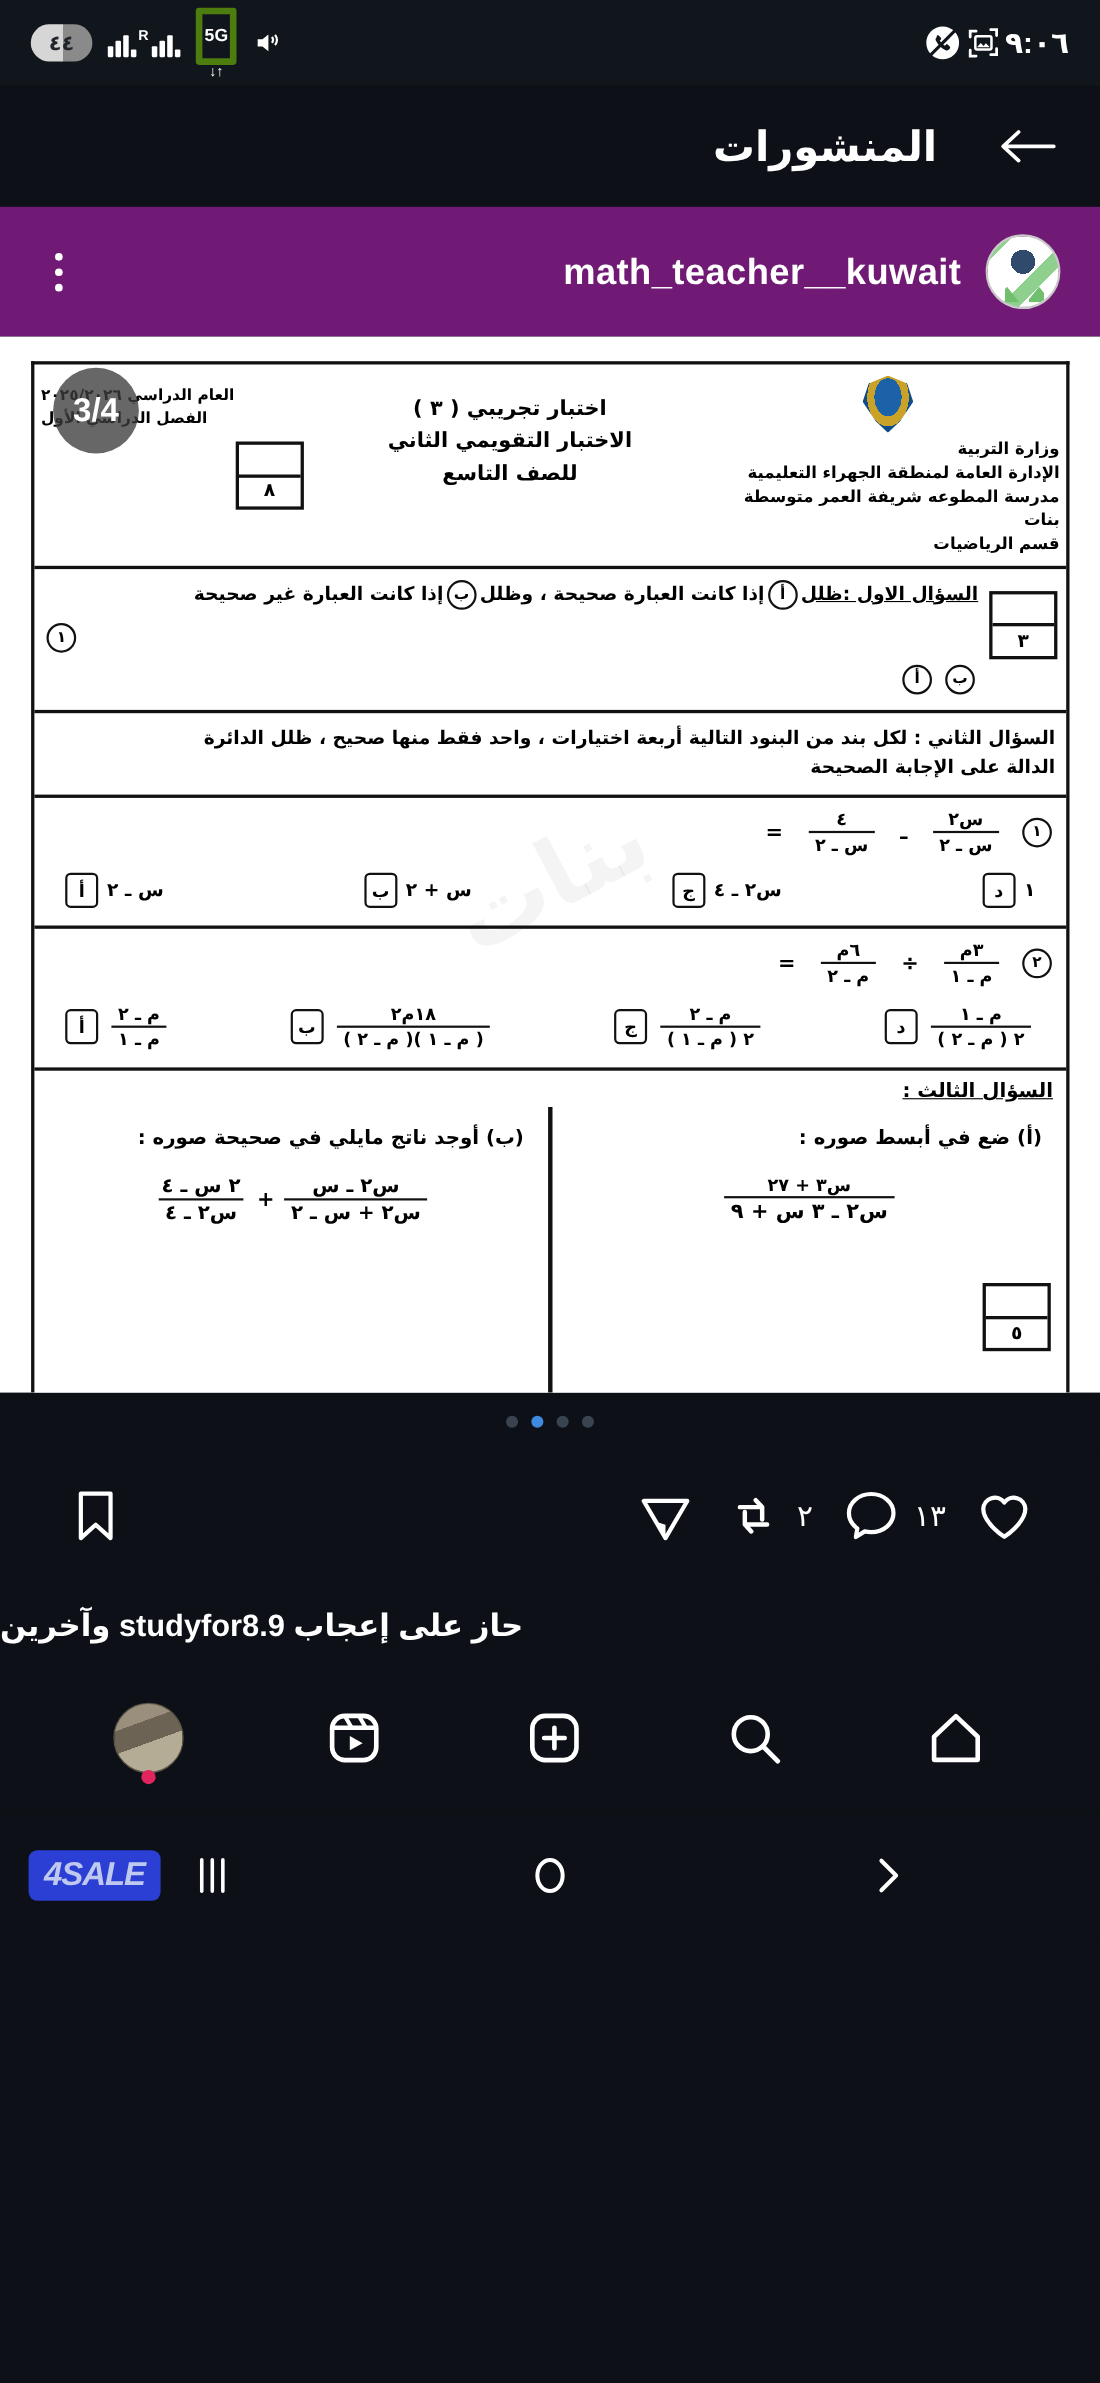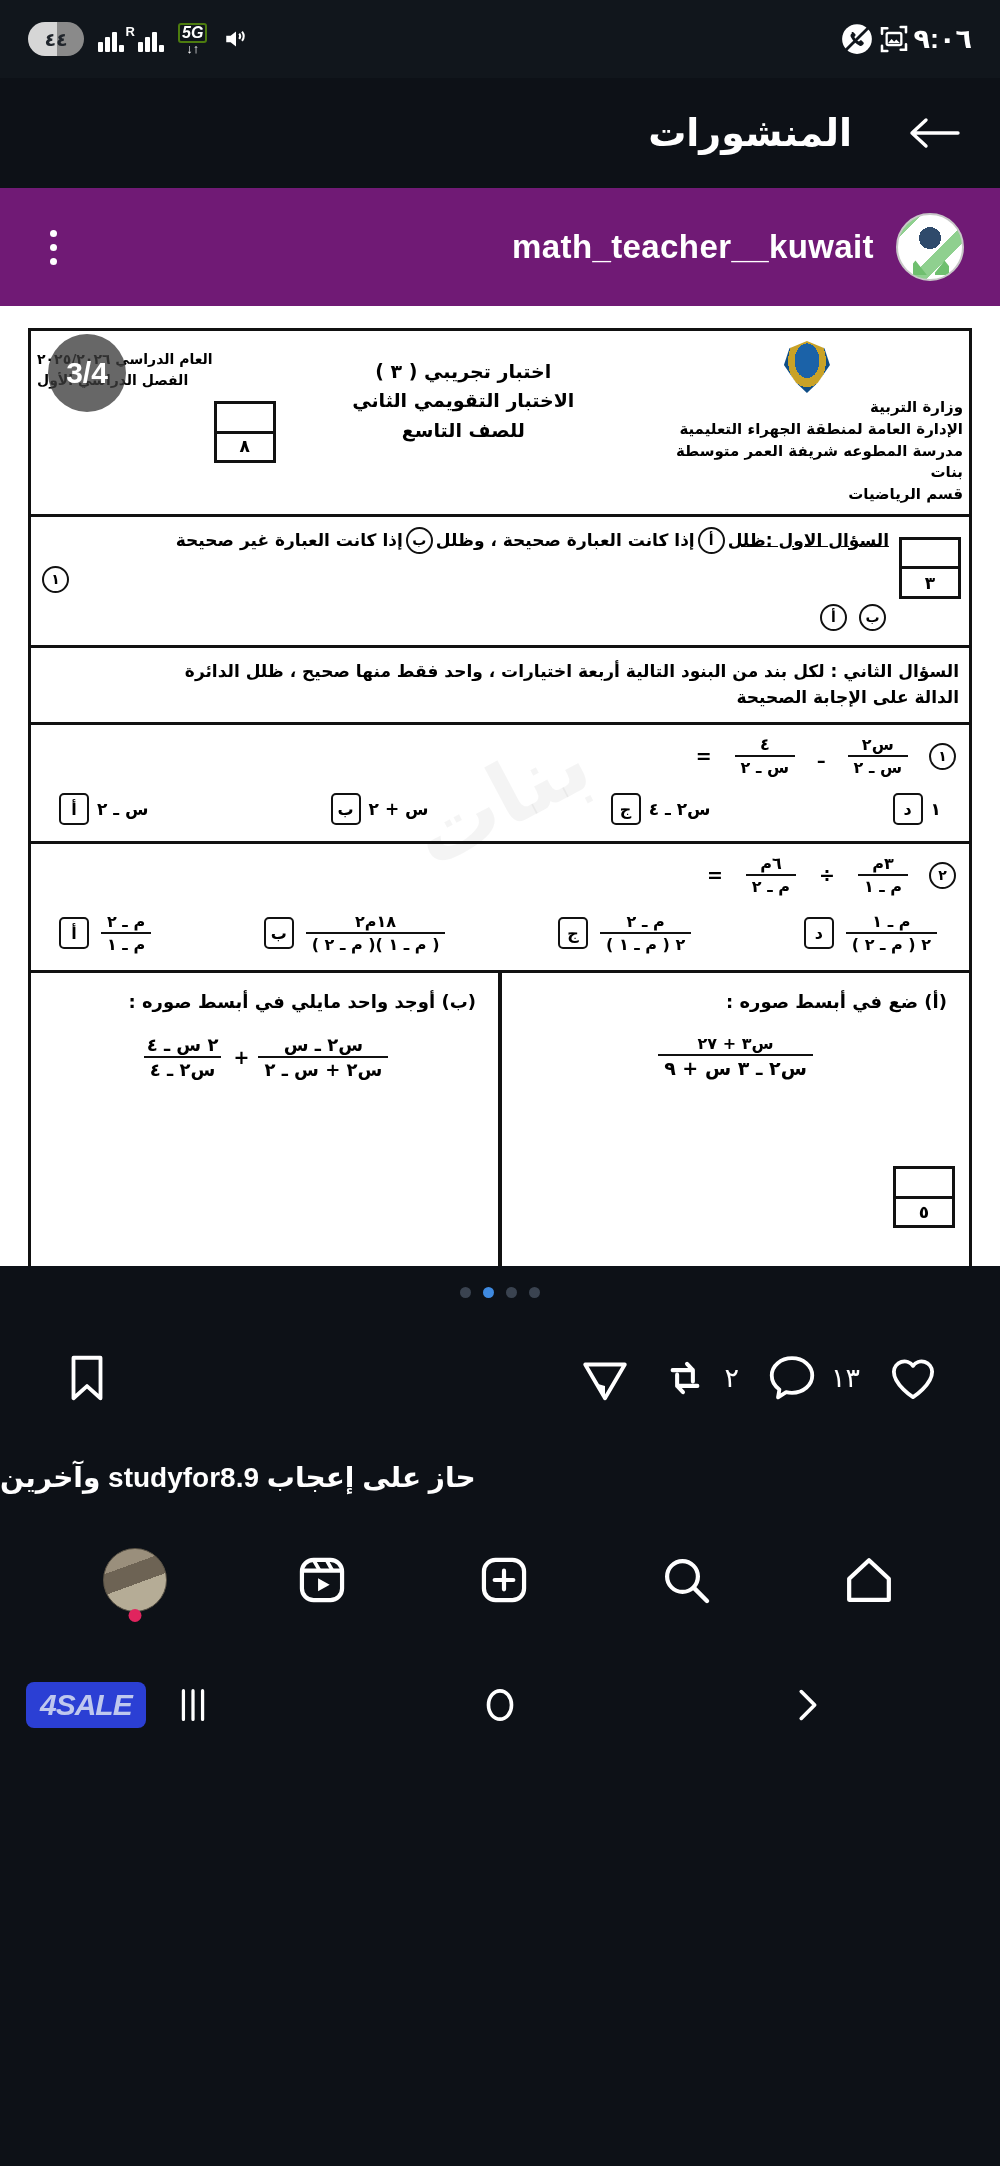--- a/index.html
+++ b/index.html
@@ -28,21 +28,21 @@
     letter-spacing:1px;
   }
   .bars{ display:flex; align-items:flex-end; gap:2px; height:26px; position:relative;}
   .bars i{ display:block; width:5px; background:#fff; border-radius:1px; }
   .bars i:nth-child(1){height:10px}
   .bars i:nth-child(2){height:15px}
   .bars i:nth-child(3){height:20px}
   .bars i:nth-child(4){height:7px}
   .bars sup{ font-size:13px; font-weight:700; position:absolute; right:-11px; top:-2px; }
   .fiveg{ display:flex; flex-direction:column; align-items:center; line-height:1; }
-  .fiveg .g{ font-size:16px;font-weight:800;border:2px solid #4d7c0f;border-radius:3px;padding:0 2px;font-style:italic; }
+  .fiveg .g{ font-size:16px;font-weight:800;border:6px solid #4d7c0f;border-radius:3px;padding:12px 2px; }
   .fiveg .ar{ font-size:13px; margin-top:-1px;}
   .mute-ic{ width:30px;height:26px; }
   .time{ font-size:27px; font-weight:600; letter-spacing:1px; }
 
   
   .app-header{
     height:110px; display:flex; align-items:center; justify-content:flex-end;
     gap:56px; padding:0 40px 0 0; background:#0d1117;
   }
   .app-header .title{ font-size:38px; font-weight:700; direction:rtl; }
@@ -403,32 +403,35 @@
         <div class="opt">
           <span class="frac">
             <span class="num">م ـ ٢</span>
             <span class="den">م ـ ١</span>
           </span>
           <span class="optbox">أ</span>
         </div>
       </div>
     </div>
 
+    <div class="q3-head">
+      <u>السؤال الثالث :</u>
+    </div>
     <div class="q3-body">
       <div class="q3-col right">
         <div class="q3-label">(أ)   ضع في أبسط صوره :</div>
         <div class="q3-expr">
           <span class="frac">
             <span class="num" style="font-size:16px">س٣ + ٢٧</span>
             <span class="den" style="font-size:19px">س٢ ـ ٣ س + ٩</span>
           </span>
         </div>
       </div>
       <div class="q3-col">
-        <div class="q3-label">(ب) أوجد واحد مايلي في أبسط صوره :</div>
+        <div class="q3-label">(ب) أوجد ناتج مايلي في صحيحة صوره :</div>
         <div class="q3-expr">
           <span class="frac">
             <span class="num" style="font-size:18px">س٢ ـ س</span>
             <span class="den" style="font-size:18px">س٢ + س ـ ٢</span>
           </span>
           <span class="op">+</span>
           <span class="frac">
             <span class="num" style="font-size:18px">٢ س ـ ٤</span>
             <span class="den" style="font-size:18px">س٢ ـ ٤</span>
           </span>

